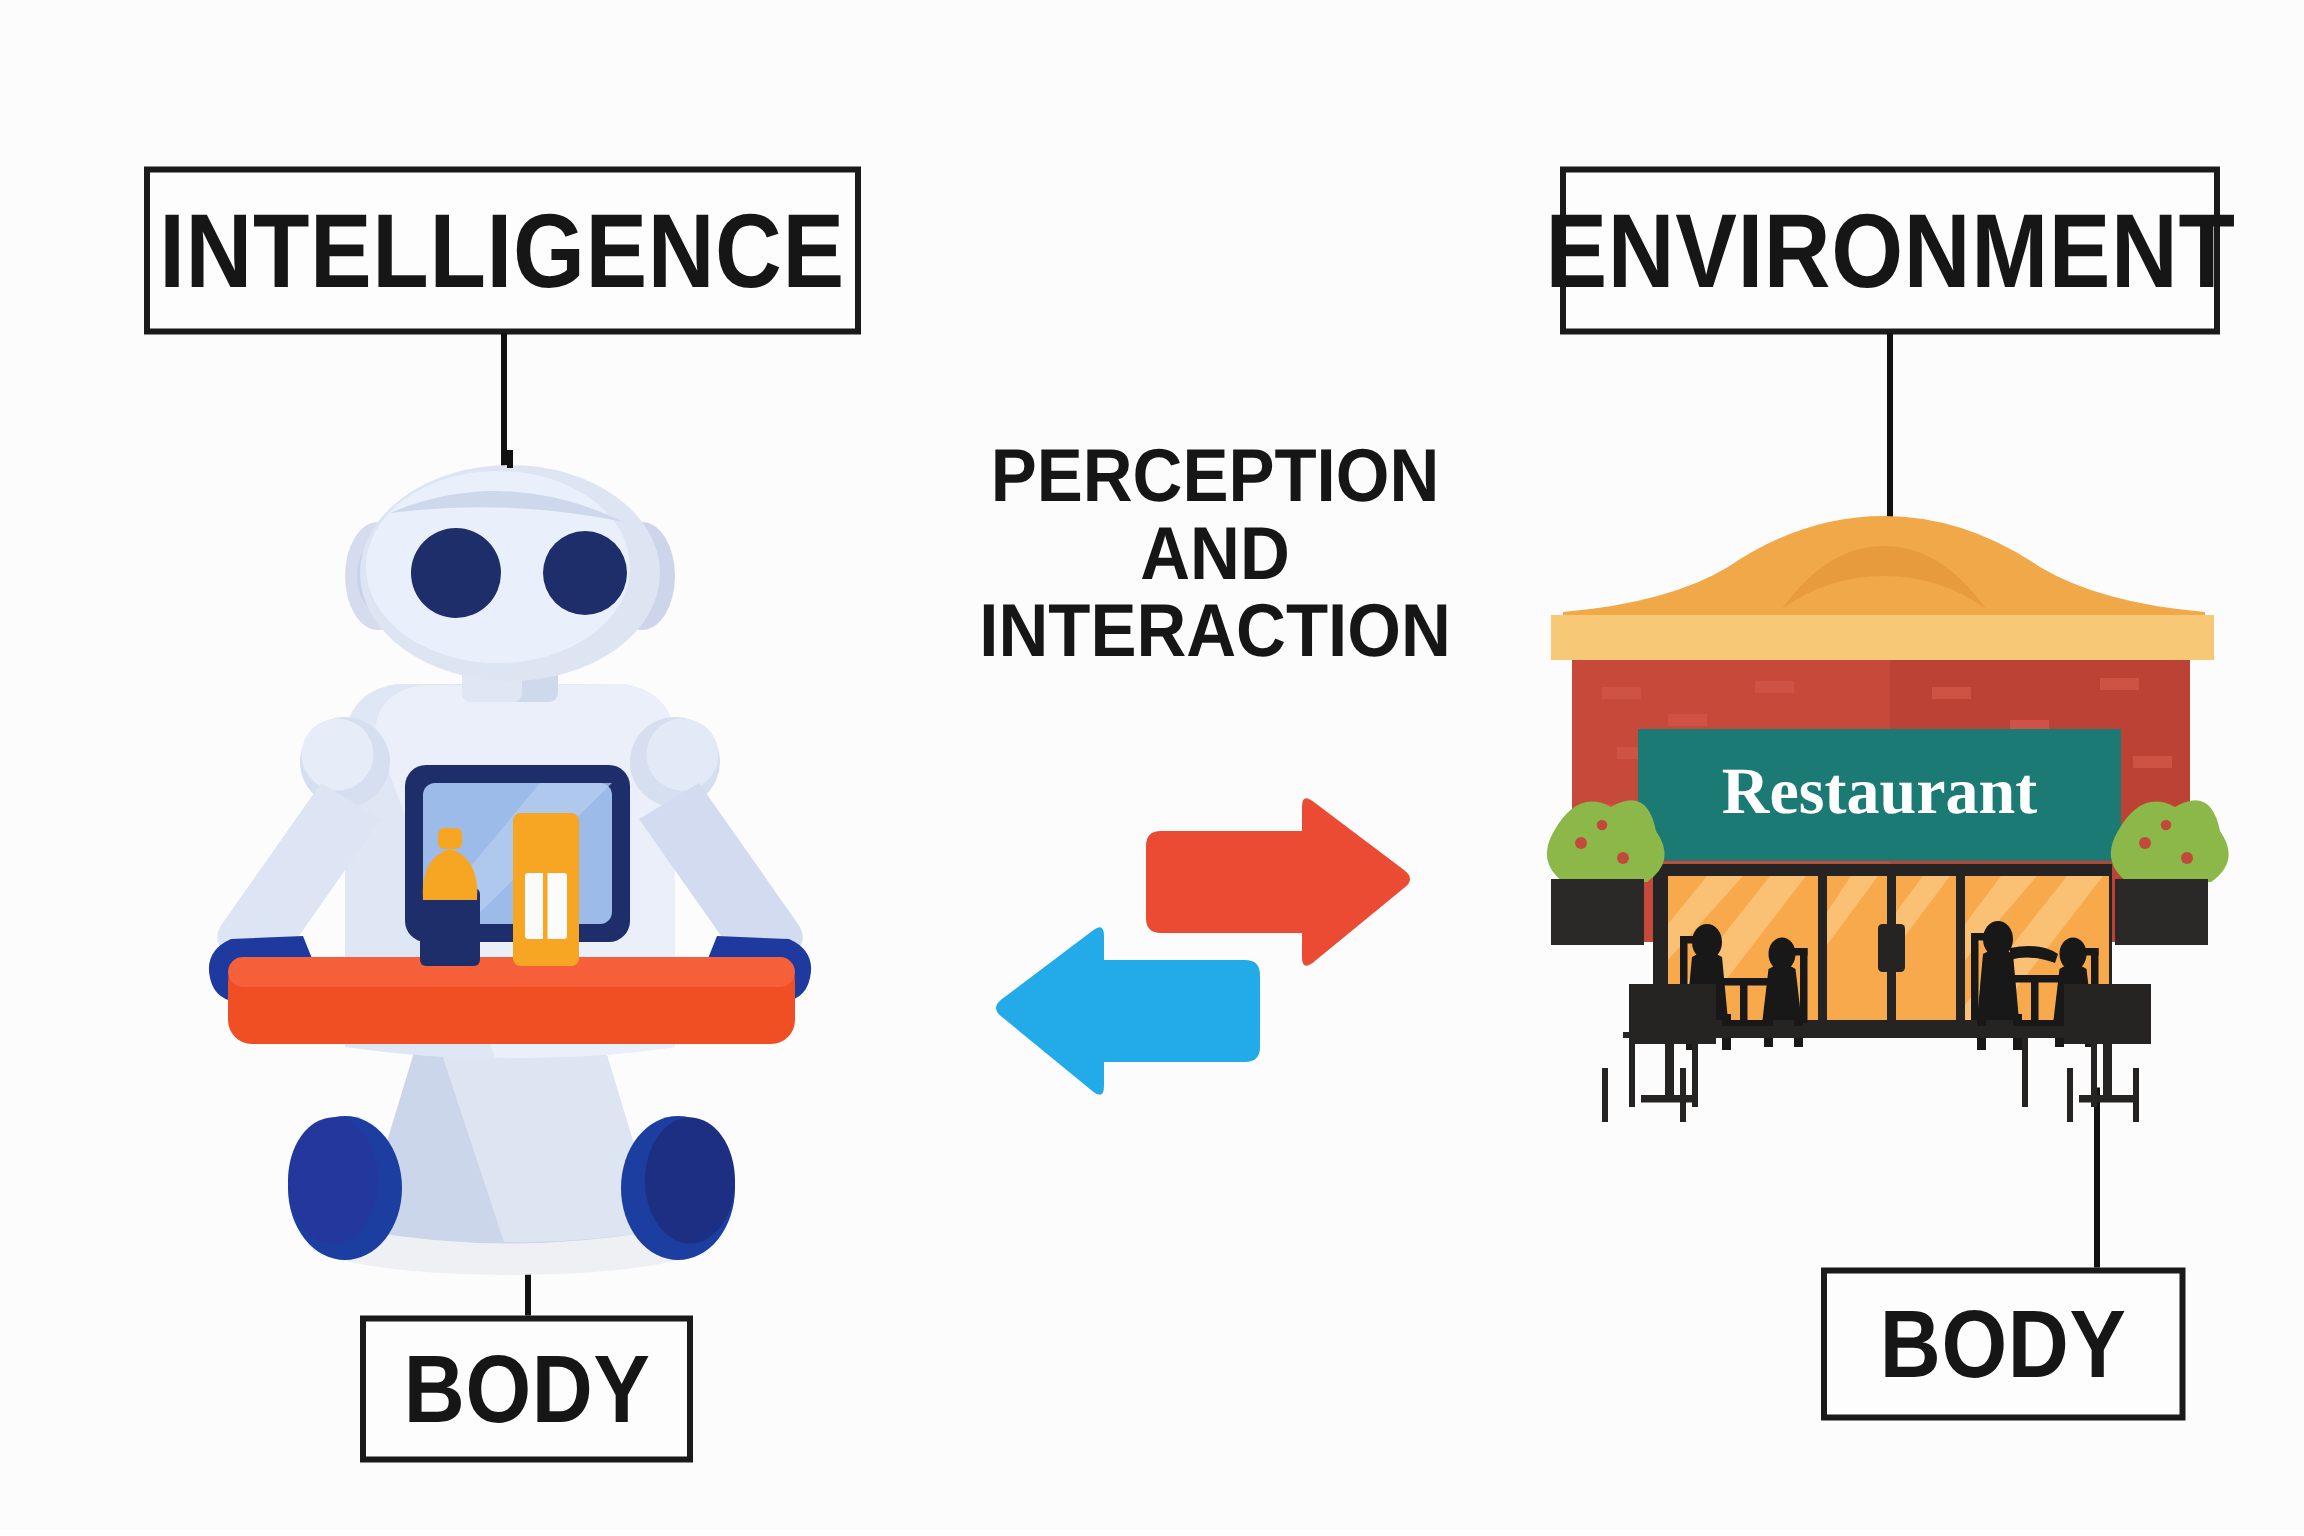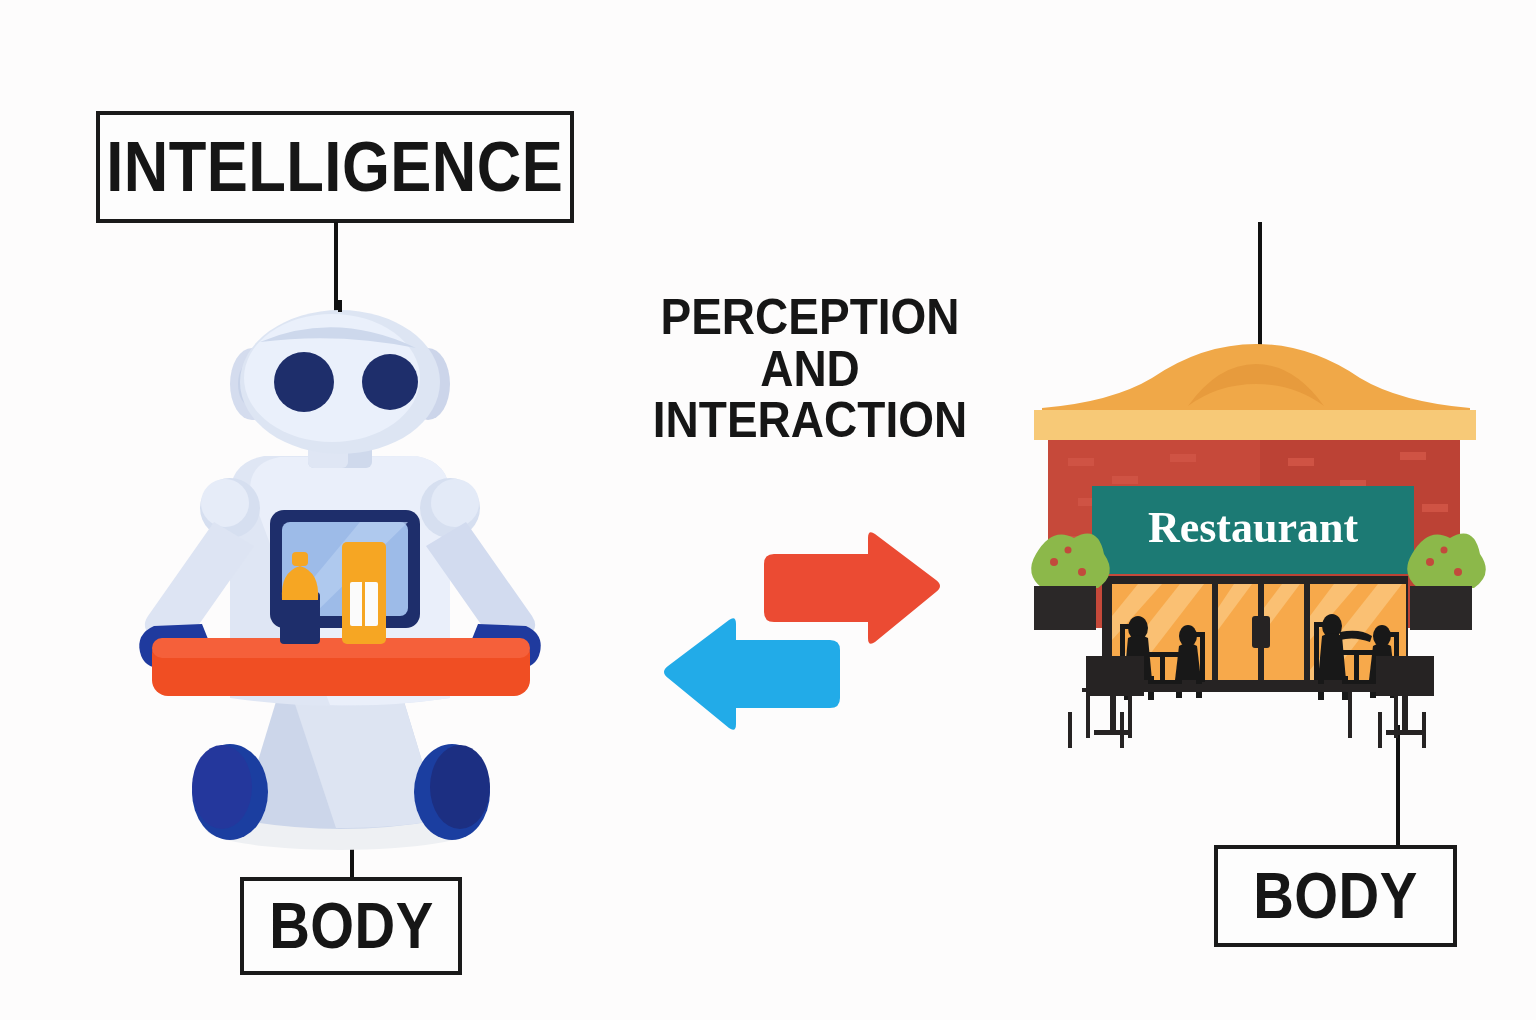--- a/index.html
+++ b/index.html
@@ -92,20 +92,23 @@
 </head>
 <body>
 
 <div id="stage">
 
   <div class="label-box" id="box-intelligence">
     <span class="label-text">INTELLIGENCE</span>
   </div>
   <div class="connector" id="conn-intelligence"></div>
 
+  <div class="label-box" id="box-environment">
+    <span class="label-text">ENVIRONMENT</span>
+  </div>
   <div class="connector" id="conn-environment"></div>
 
   <div class="connector" id="conn-body-left"></div>
   <div class="label-box" id="box-body-left">
     <span class="label-text">BODY</span>
   </div>
 
   <div class="connector" id="conn-body-right"></div>
   <div class="label-box" id="box-body-right">
     <span class="label-text">BODY</span>

